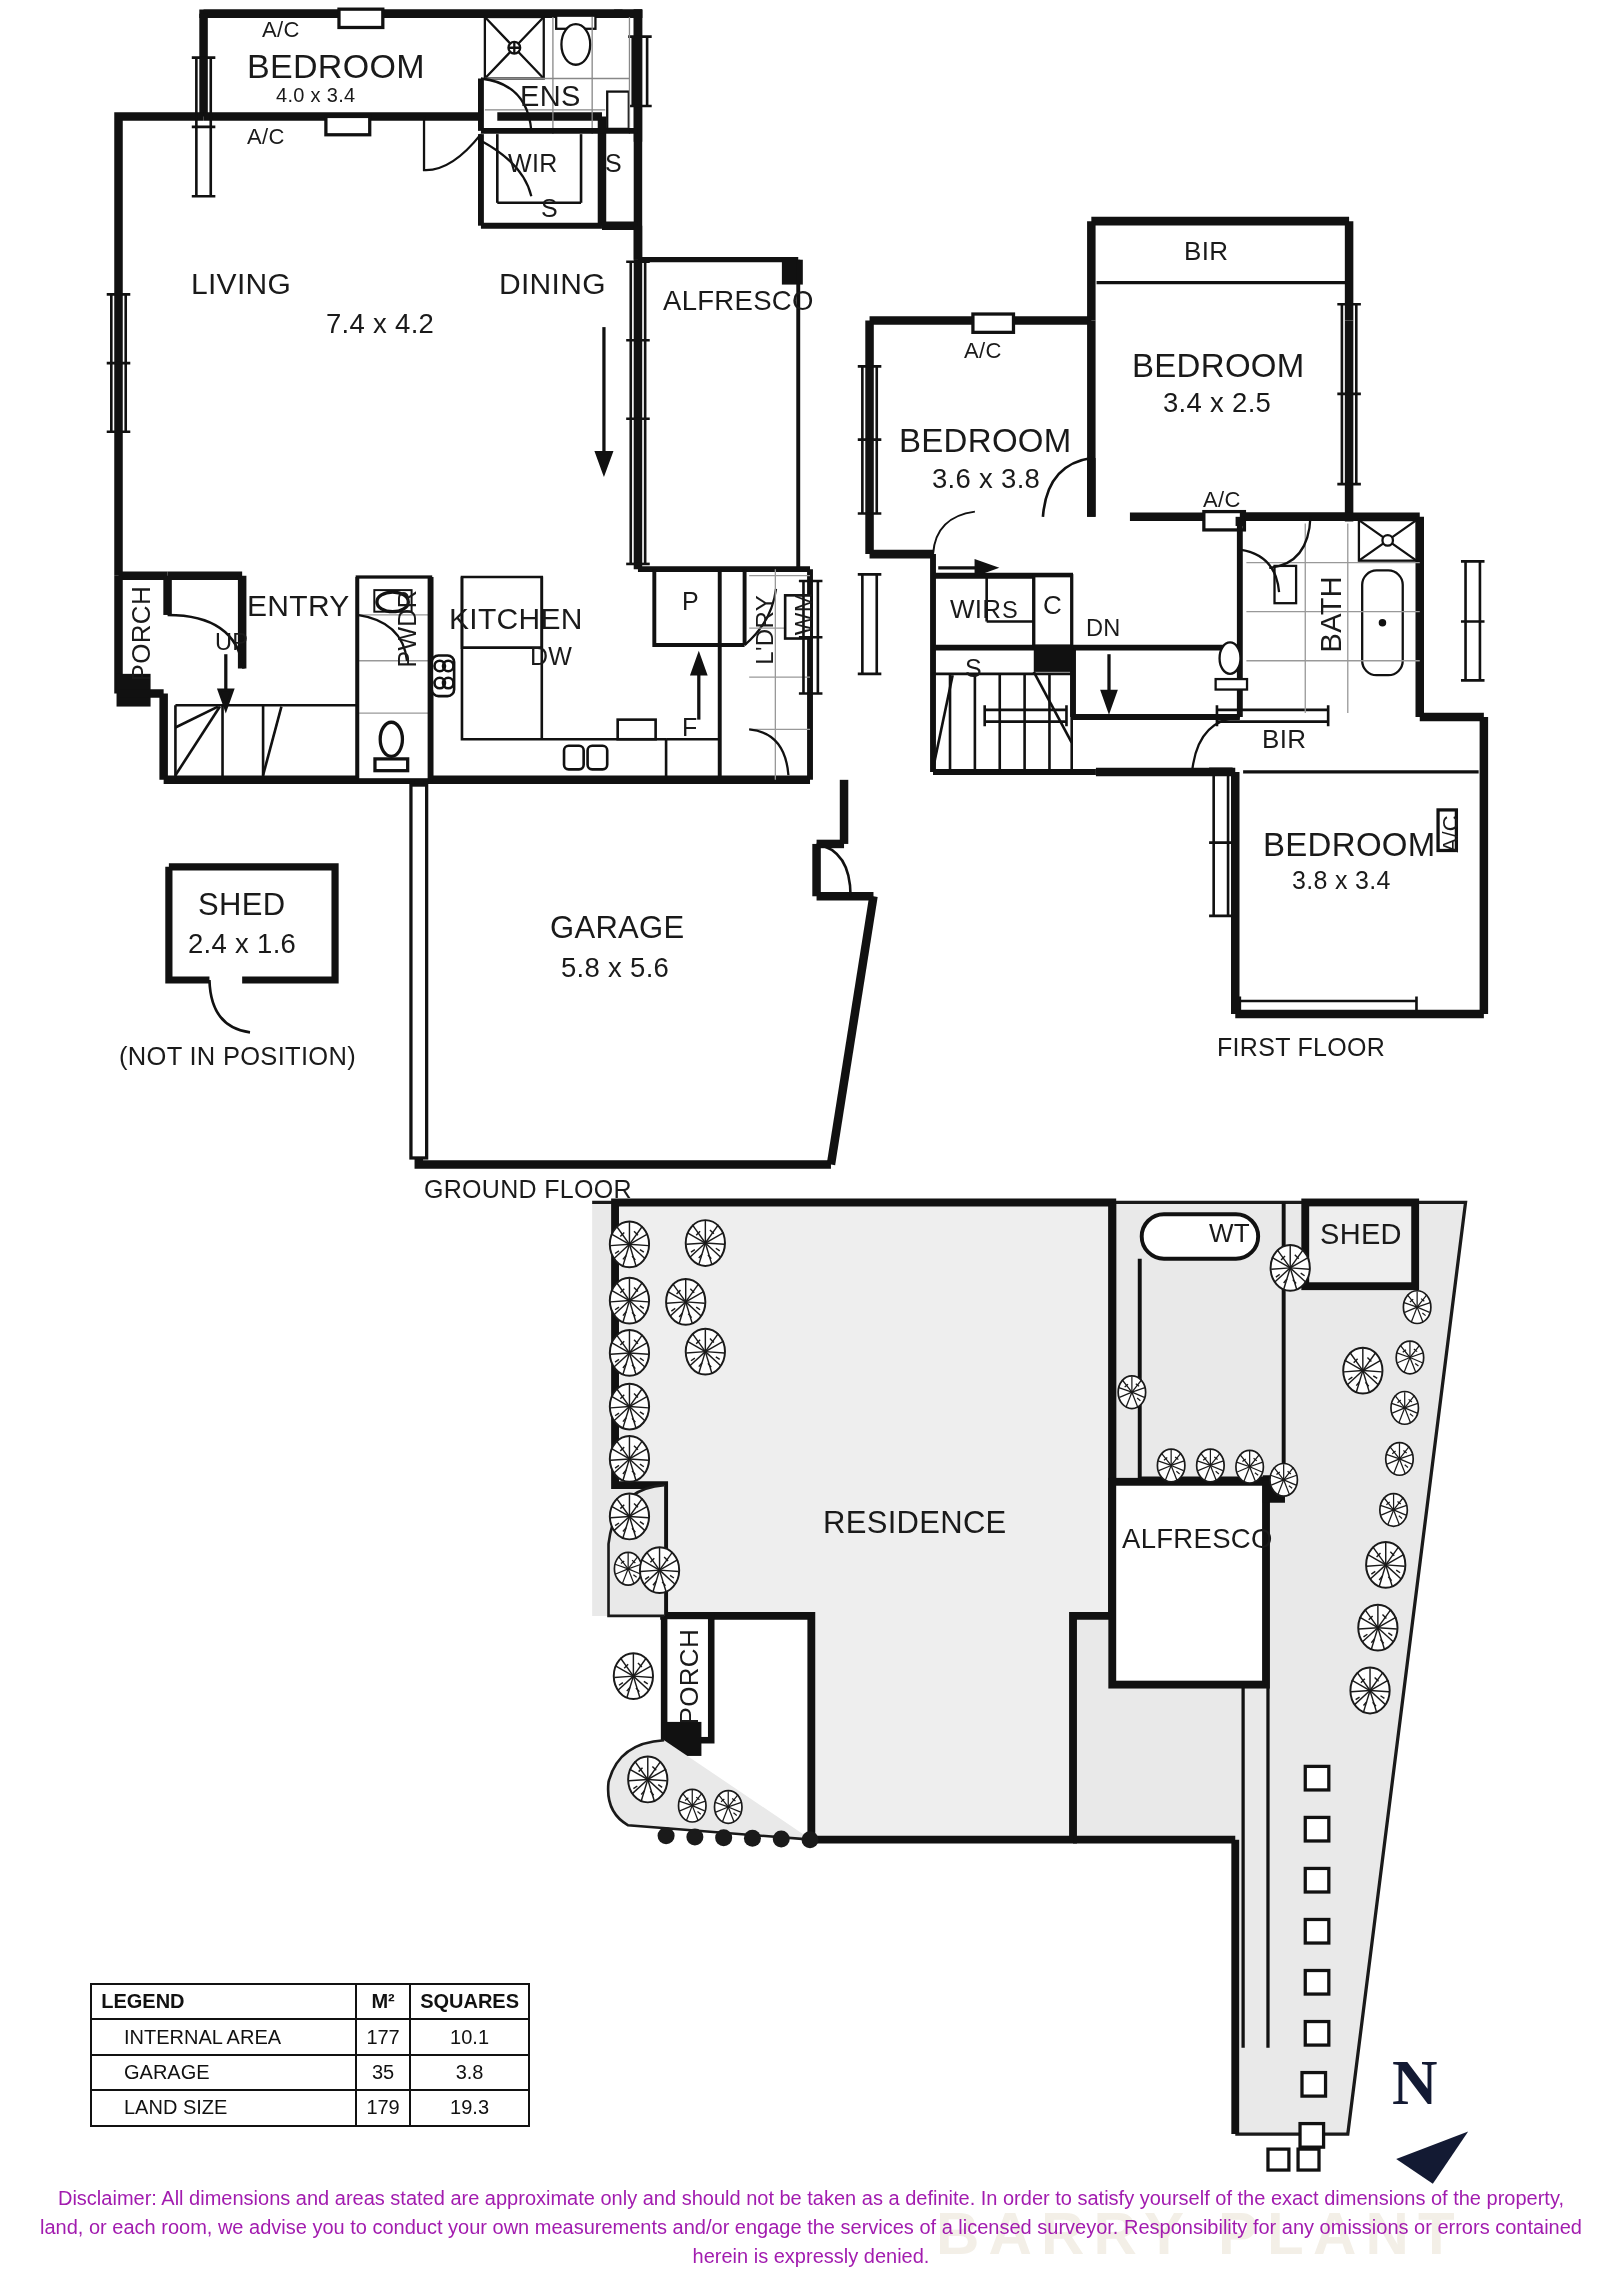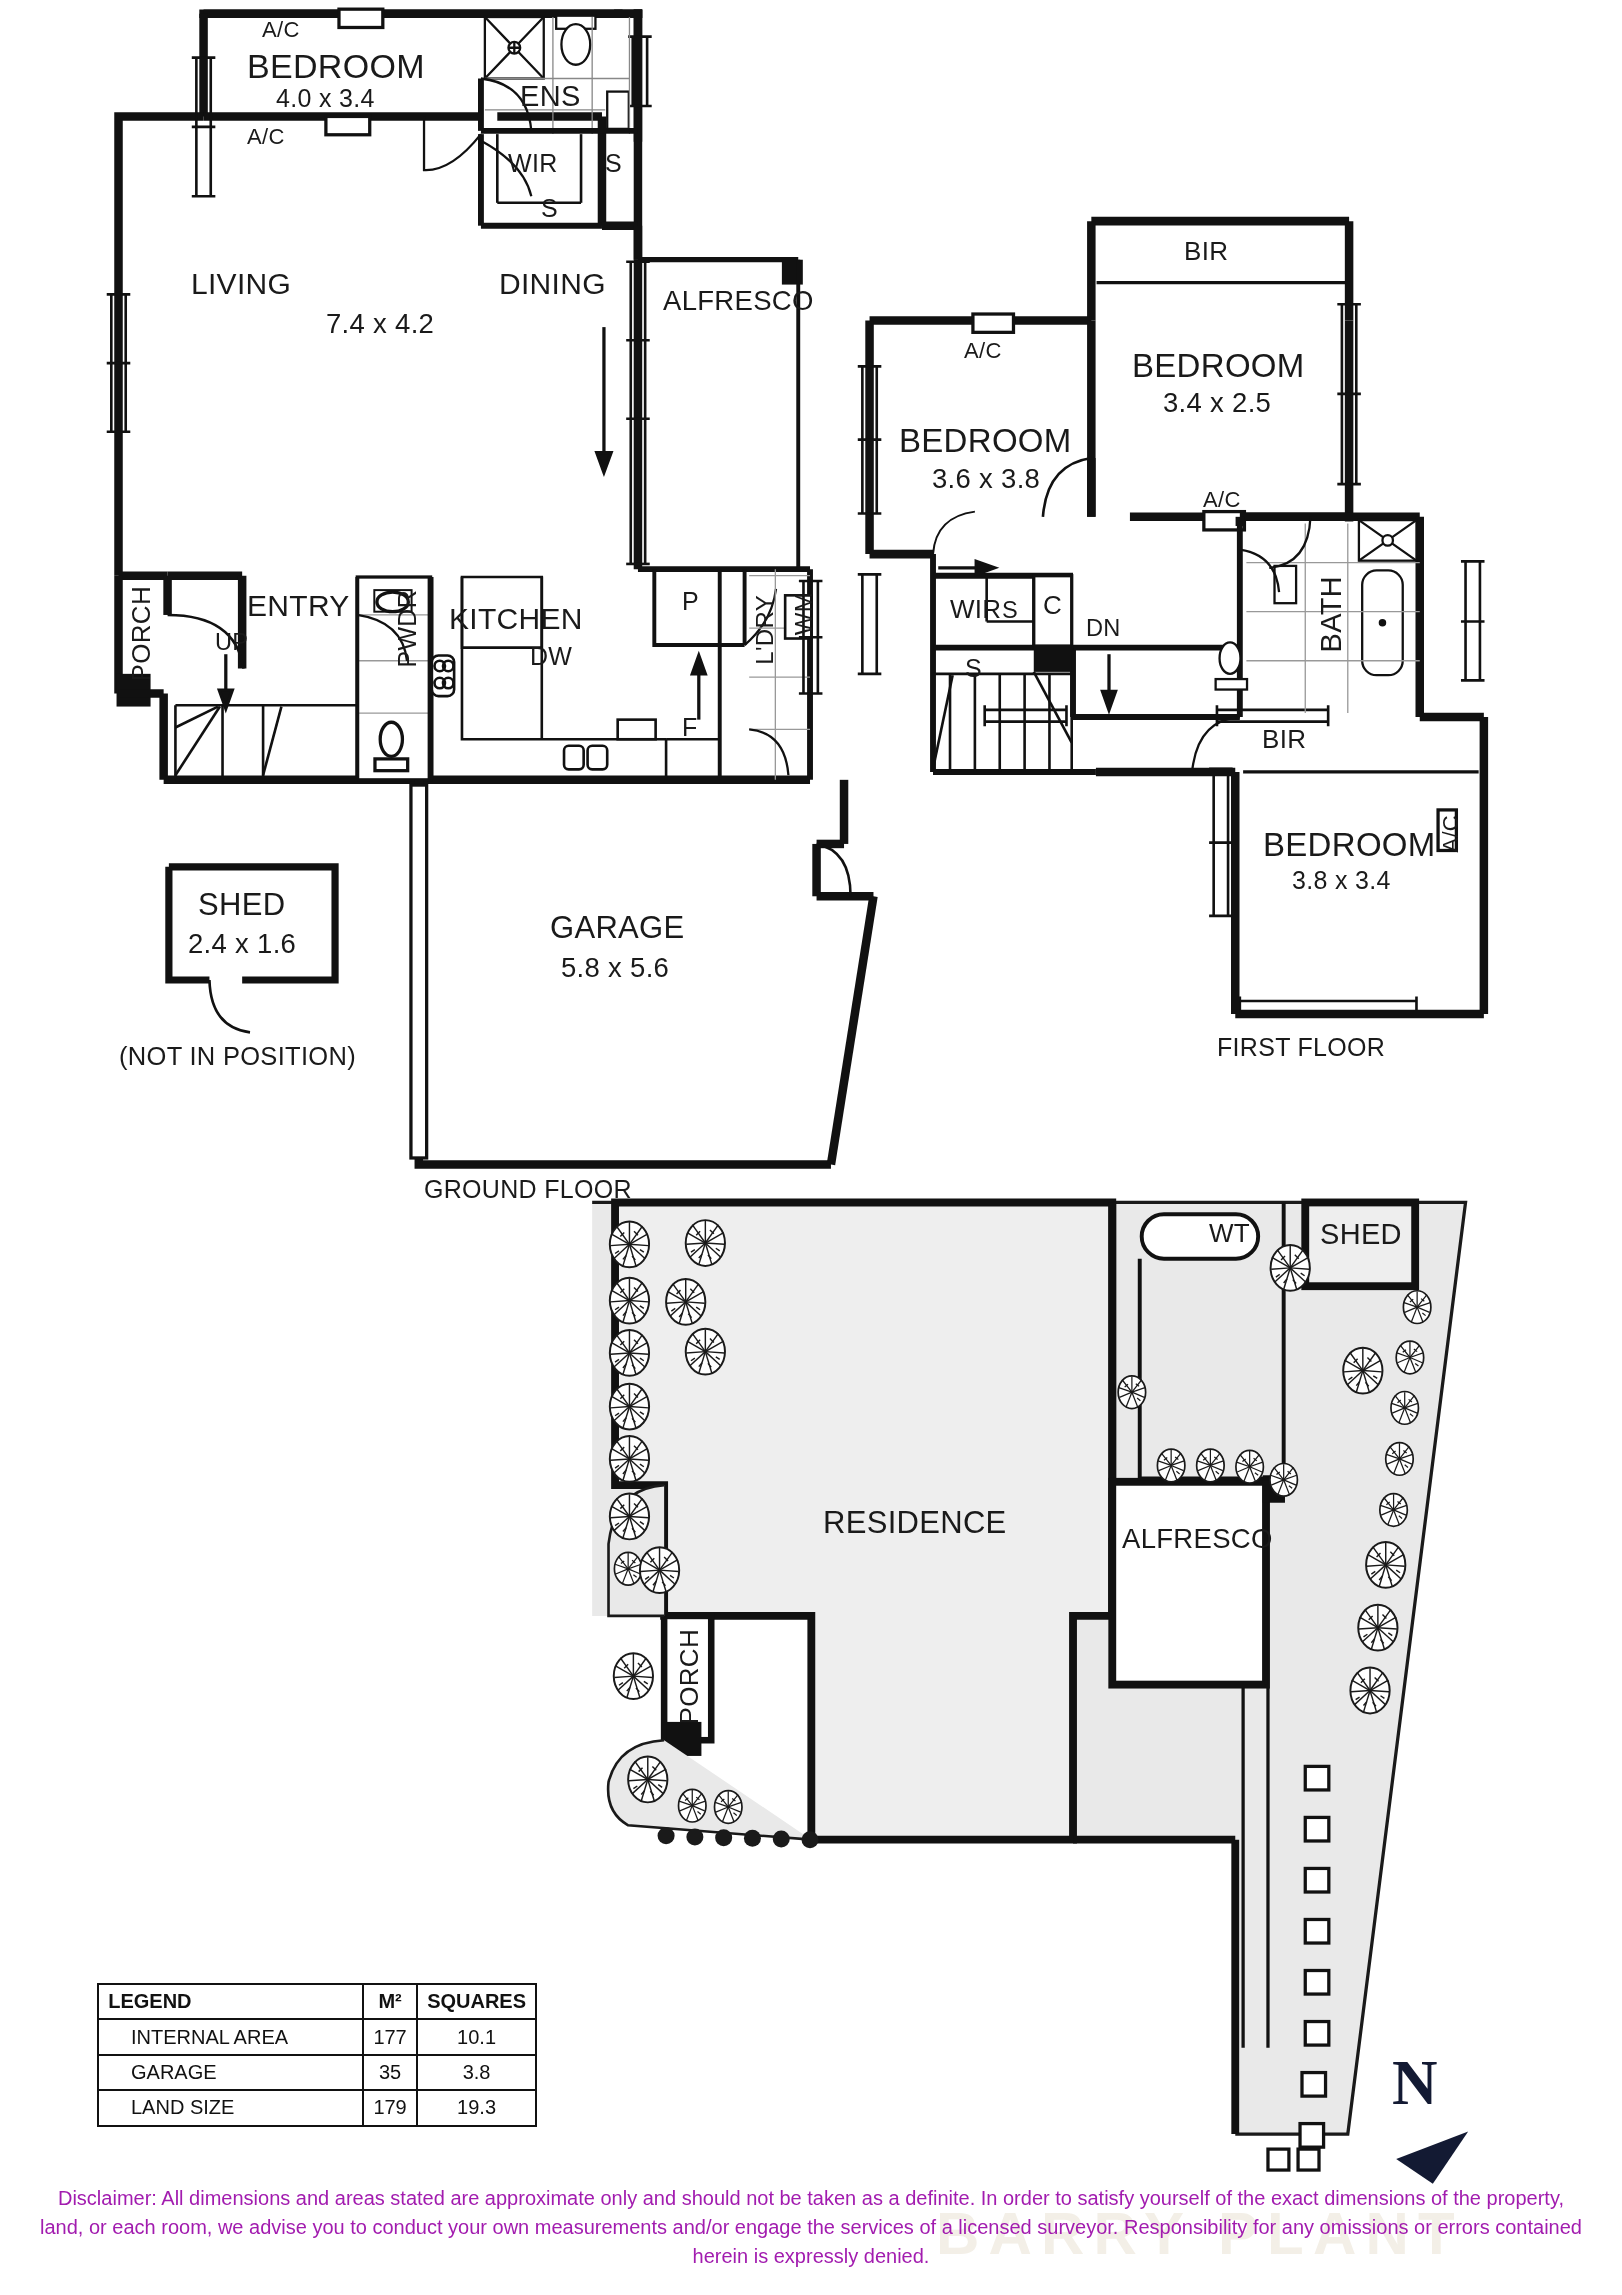--- a/index.html
+++ b/index.html
@@ -3,21 +3,21 @@
 <meta charset="utf-8">
 <style>
   html,body{margin:0;padding:0;background:#fff;}
   body{width:1622px;height:2295px;position:relative;overflow:hidden;
        font-family:"Liberation Sans","DejaVu Sans",sans-serif;color:#1a1a1a;}
   .lbl{position:absolute;white-space:nowrap;font-weight:400;letter-spacing:0.3px;}
   .vert{writing-mode:vertical-rl;transform:rotate(180deg);}
   svg{position:absolute;left:0;top:0;overflow:visible;}
   #watermark{position:absolute;left:936px;top:2199px;font-size:60px;letter-spacing:9.2px;
              color:#f3efe7;font-weight:700;font-family:"Liberation Sans",sans-serif;z-index:0;}
-  #legend{position:absolute;left:90px;top:1983px;border-collapse:collapse;margin-left:7px;}
+  #legend{position:absolute;left:90px;top:1983px;border-collapse:collapse;}
   #legend td,#legend th{border:2px solid #111;padding:5.2px 9.2px;font-size:20px;text-align:left;
       font-family:"Liberation Sans",sans-serif;color:#111;background:#fff;}
   #legend th{font-weight:700;}
   #legend td.num,#legend th.num{text-align:center;}
   #legend td.lab{font-weight:400;min-width:222px;padding-left:32px;}
   #legend th.lab{font-weight:700;}
   #disc{position:absolute;left:39px;top:2184px;width:1544px;text-align:center;
         font-size:20px;line-height:1.45;color:#a21caf;z-index:3;}
   #northN{position:absolute;left:1392px;top:2047px;font-size:63px;font-weight:700;
           color:#131a33;font-family:"Liberation Serif","DejaVu Serif",serif;}
@@ -505,21 +505,21 @@
       <use href="#tree" x="2094" y="2584"></use>
     </g>
 
     <polygon points="2134,3300 2244,3258 2190,3338" fill="#131a33"></polygon>
   </g>
 </svg>
 
 <div class="lbl" style="left:262px;top:17px;font-size:22px;">A/C</div>
 <div class="lbl" style="left:247px;top:124px;font-size:22px;">A/C</div>
 <div class="lbl" style="left:247px;top:47px;font-size:34px;">BEDROOM</div>
-<div class="lbl" style="left:276px;top:84px;font-size:25px;">4.0 x 3.4</div>
+<div class="lbl" style="left:276px;top:84px;font-size:20px;">4.0 x 3.4</div>
 <div class="lbl" style="left:520px;top:80px;font-size:29px;">ENS</div>
 <div class="lbl" style="left:508px;top:149px;font-size:25px;">WIR</div>
 <div class="lbl" style="left:605px;top:149px;font-size:25px;">S</div>
 <div class="lbl" style="left:541px;top:194px;font-size:25px;">S</div>
 
 <div class="lbl" style="left:191px;top:267px;font-size:30px;">LIVING</div>
 <div class="lbl" style="left:453px;top:267px;font-size:30px;margin-left:46px;">DINING</div>
 <div class="lbl" style="left:326px;top:308px;font-size:27.5px;">7.4 x 4.2</div>
 <div class="lbl" style="left:663px;top:285px;font-size:27.5px;">ALFRESCO</div>
 

